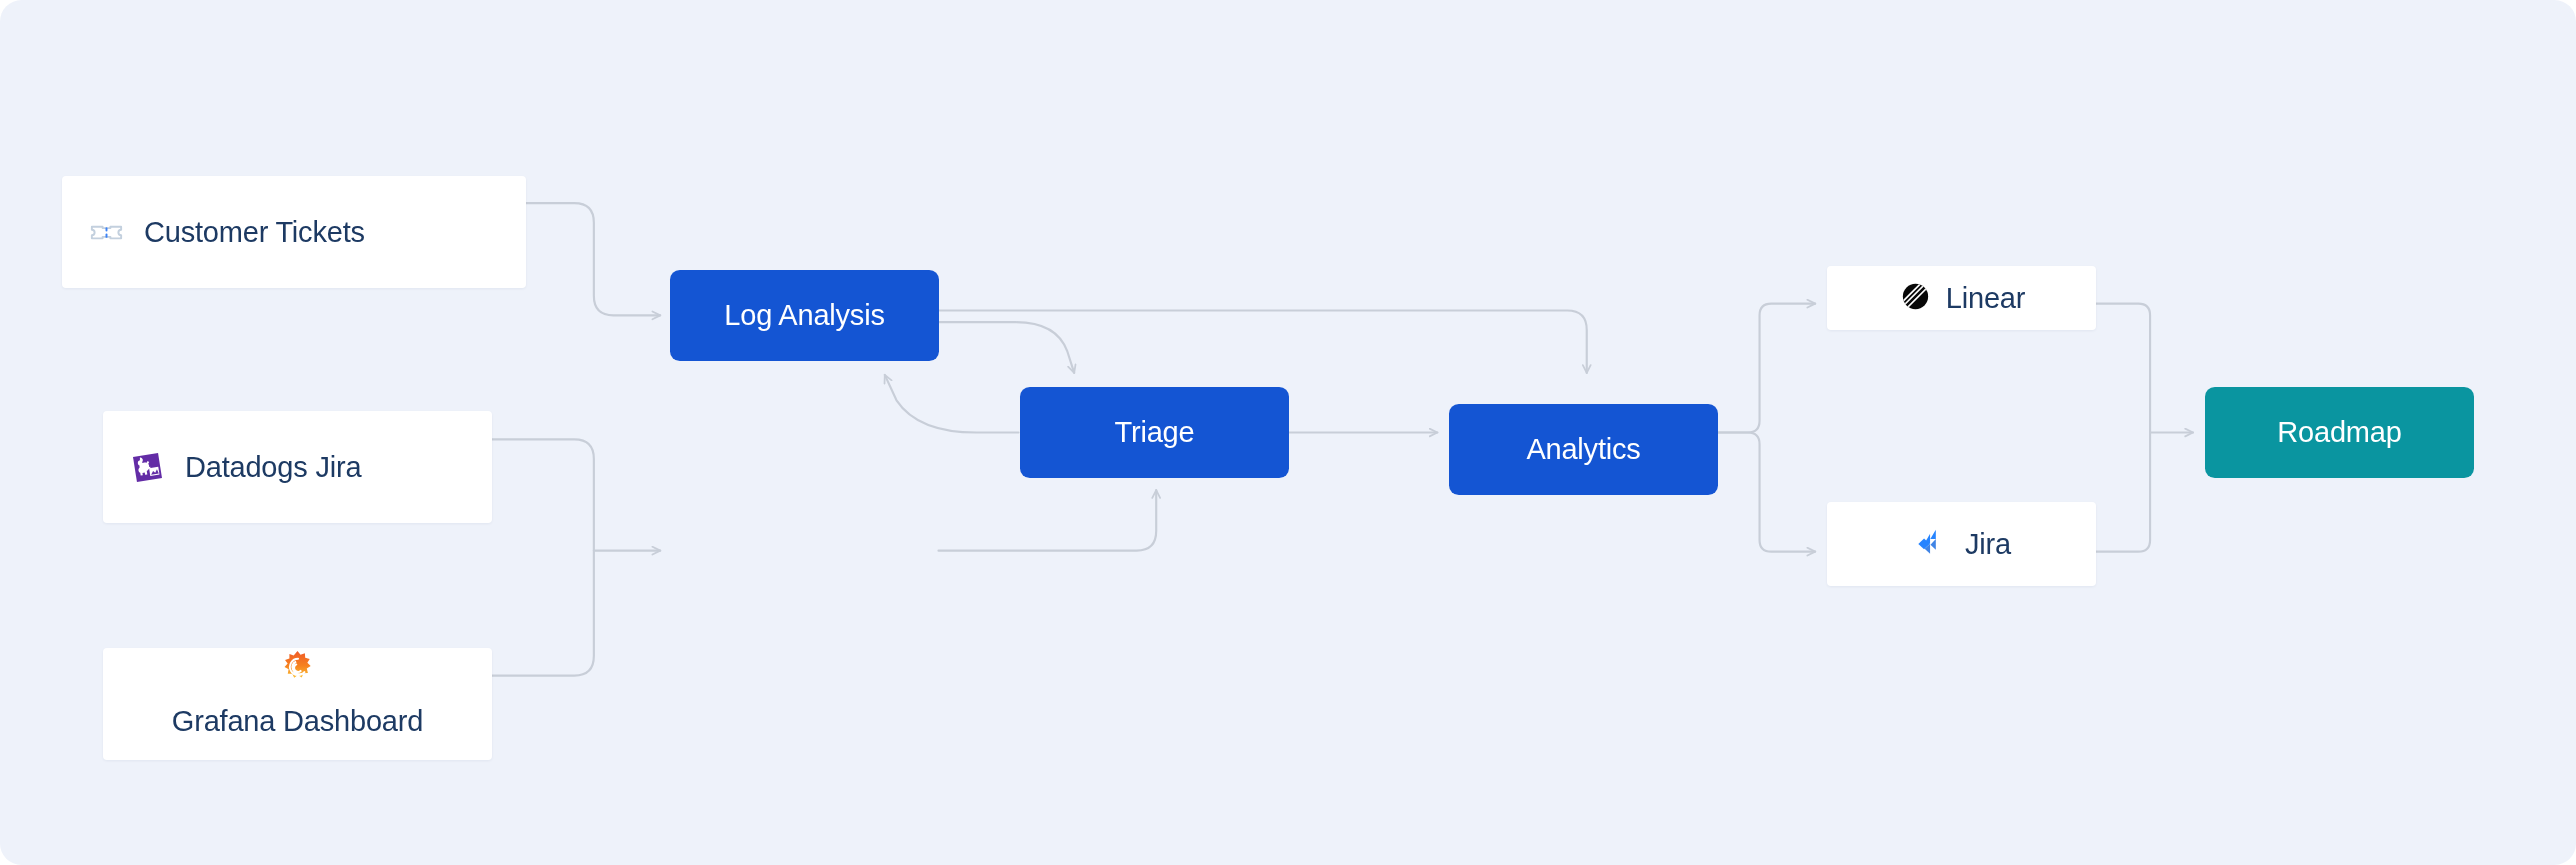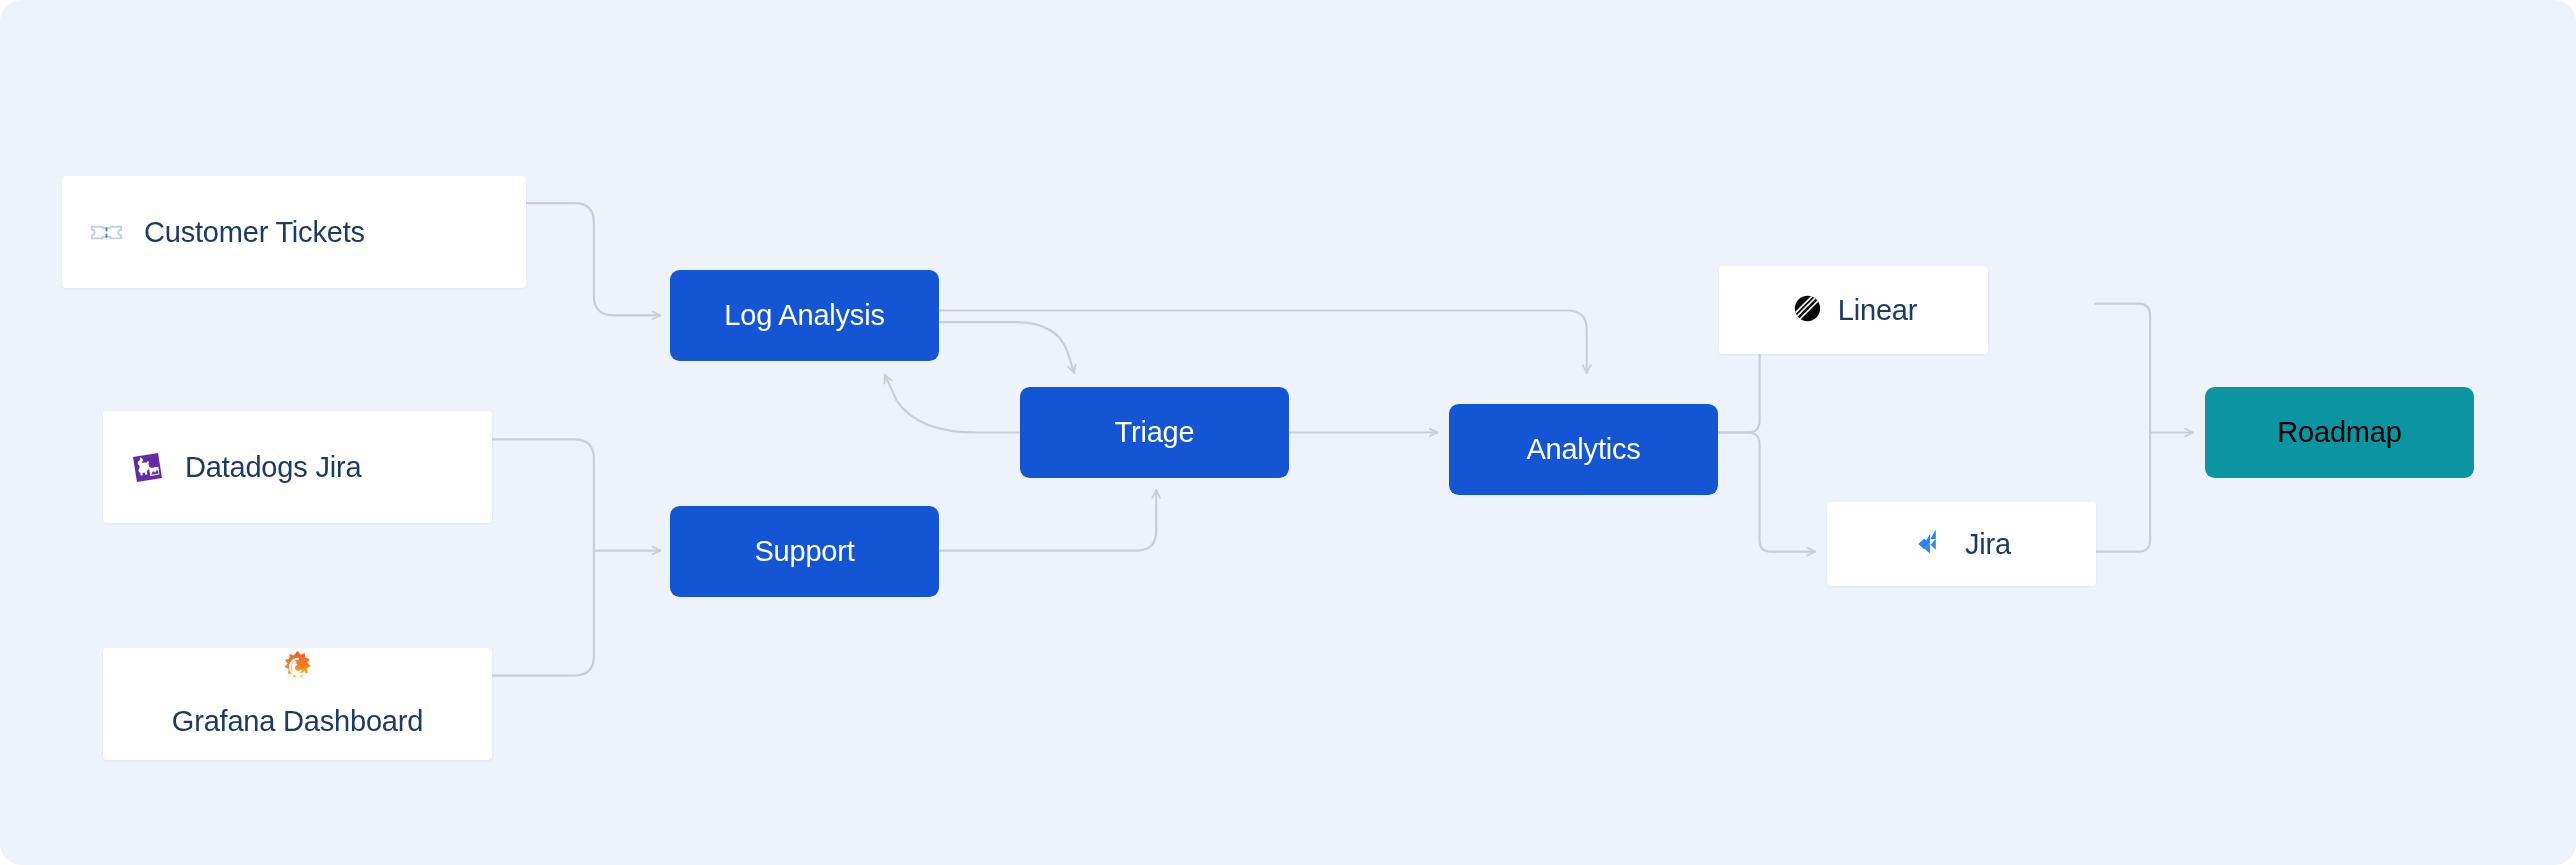--- a/index.html
+++ b/index.html
@@ -61,21 +61,21 @@
     font-size: 29px;
     letter-spacing: -0.2px;
     white-space: nowrap;
   }
   
   .dest {
     background: #0a95a0;
     border-radius: 9.8px;
   }
   .dest .label {
-    color: #000000;
+    color: #ffffff;
     font-size: 29px;
     letter-spacing: -0.2px;
     white-space: nowrap;
   }
   .icon {
     flex: 0 0 auto;
     width: 39px;
     height: 39px;
     display: block;
   }
@@ -172,33 +172,30 @@
                  a5.4,5.4 0 1 0 5.3,9.0 a4.1,4.1 0 1 1 -5.0,-6.3" fill="none" stroke="#ffffff" stroke-width="1.9" stroke-linecap="round"></path>
       </svg>
     </span>
     <span class="label">Grafana Dashboard</span>
   </div>
 
   <div class="node proc" style="left:670px; top:270px; width:269px; height:91px;">
     <span class="label">Log Analysis</span>
   </div>
 
-  <div class="node proc" style="left:670px; top:506px; width:269px; height:91px;">
-    <span class="label">Support</span>
-  </div>
 
   <div class="node proc" style="left:1020px; top:387px; width:269px; height:91px;">
     <span class="label">Triage</span>
   </div>
 
   <div class="node proc" style="left:1449px; top:404px; width:269px; height:91px;">
     <span class="label">Analytics</span>
   </div>
 
-  <div class="node card" style="left:1719px; top:266px; width:269px; height:88px; justify-content:center; gap:9px; padding:0 19.5px;">
+  <div class="node card" style="left:1827px; top:266px; width:269px; height:64px; justify-content:center; gap:9px; padding:0 19.5px;">
     <span class="icon">
       <svg width="35" height="35" viewBox="0 0 36 36">
         <defs>
           <clipPath id="linClip">
               <circle cx="18" cy="18" r="13"></circle>
             </clipPath>
         </defs>
         <circle cx="18" cy="18" r="13" fill="#080808"></circle>
         <g clip-path="url(#linClip)" stroke="#ffffff" stroke-width="1.7">
           <line x1="0" y1="28" x2="28" y2="0"></line>

